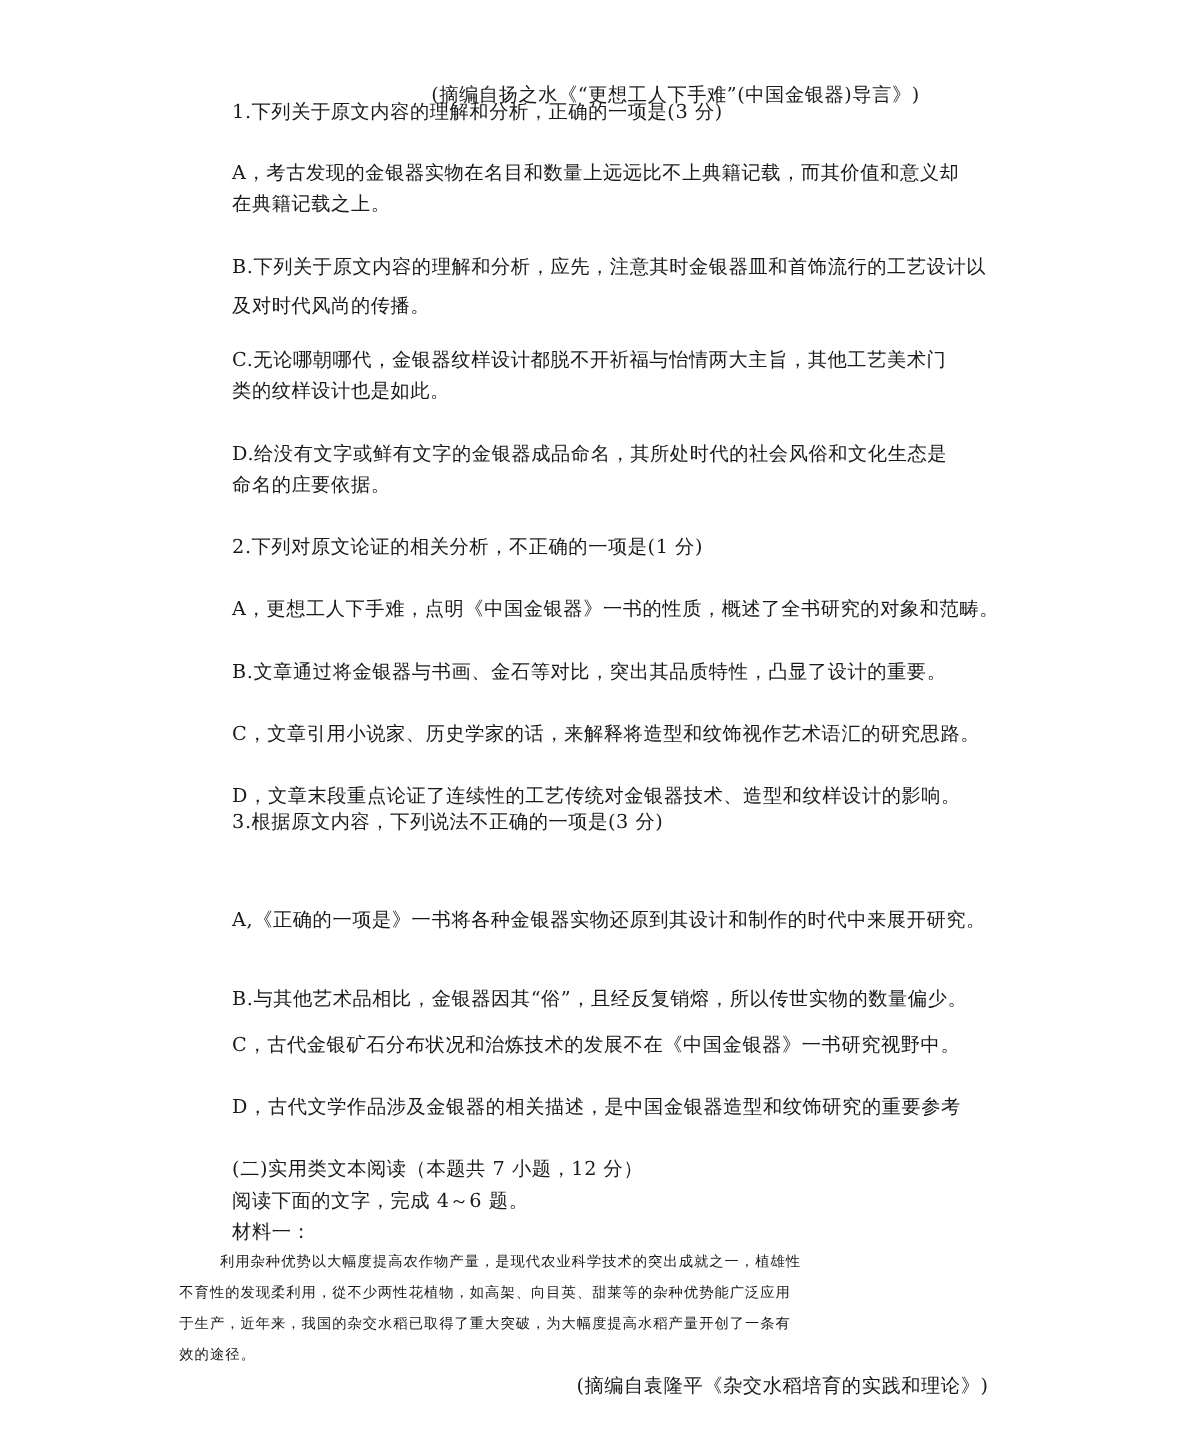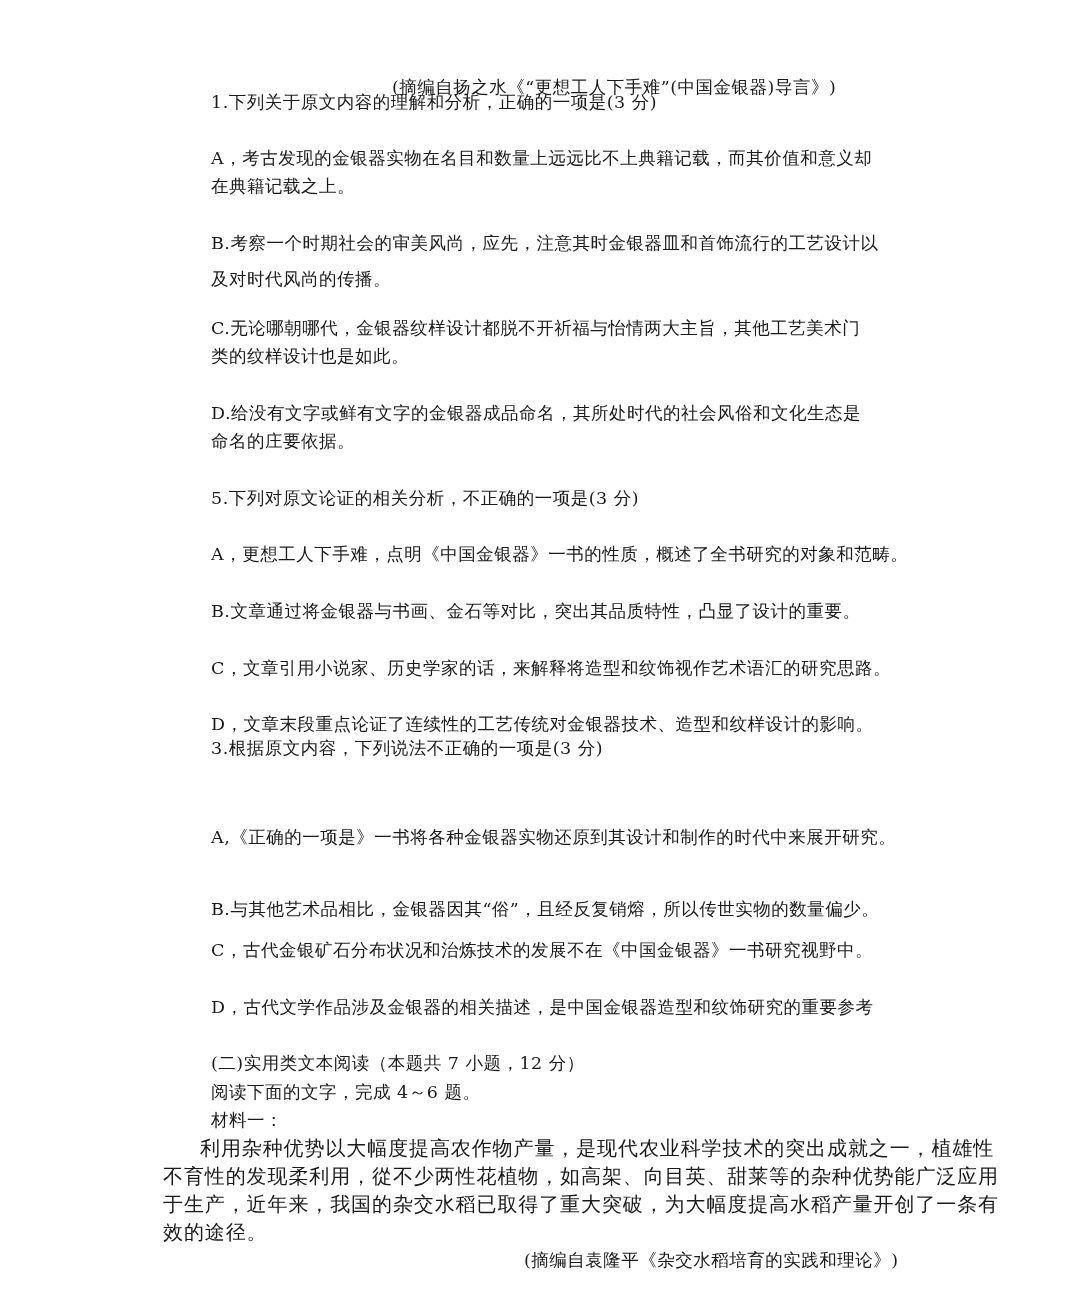--- a/index.html
+++ b/index.html
@@ -17,41 +17,41 @@
     }
     .line {
       position: absolute;
       white-space: nowrap;
       font-size: 17.5px;
       line-height: 28px;
       letter-spacing: 0.5px;
     }
     .src-top { left: 392px; top: 31px; margin-top: 42px; }
     .q { left: 163px; margin-left: 48px; }
-    .para { left: 163px; font-size: 20px; letter-spacing: 0.9px; }
+    .para { left: 163px; font-size: 13px; letter-spacing: 0.9px; }
     .indent { left: 200px; }
     .src-bottom { left: 524px; top: 1246px; }
   </style>
 </head>
 <body>
 
 <div>
   <div class="line src-top">(摘编自扬之水《“更想工人下手难”(中国金银器)导言》)</div>
 
   <div class="line q" style="top:88px">1.下列关于原文内容的理解和分析，正确的一项是(3 分)</div>
   <div class="line q" style="top:144px">A，考古发现的金银器实物在名目和数量上远远比不上典籍记载，而其价值和意义却</div>
   <div class="line q" style="top:172px">在典籍记载之上。</div>
-  <div class="line q" style="top:229px">B.考察一个时期社会的审美风尚，应先，注意其时金银器皿和首饰流行的工艺设计以</div>
+  <div class="line q" style="top:229px">B.下列关于原文内容的理解和分析，应先，注意其时金银器皿和首饰流行的工艺设计以</div>
   <div class="line q" style="top:265px">及对时代风尚的传播。</div>
   <div class="line q" style="top:314px">C.无论哪朝哪代，金银器纹样设计都脱不开祈福与怡情两大主旨，其他工艺美术门</div>
   <div class="line q" style="top:342px">类的纹样设计也是如此。</div>
   <div class="line q" style="top:399px">D.给没有文字或鲜有文字的金银器成品命名，其所处时代的社会风俗和文化生态是</div>
   <div class="line q" style="top:427px">命名的庄要依据。</div>
 
-  <div class="line q" style="top:484px">5.下列对原文论证的相关分析，不正确的一项是(3 分)</div>
+  <div class="line q" style="top:484px">2.下列对原文论证的相关分析，不正确的一项是(1 分)</div>
   <div class="line q" style="top:540px">A，更想工人下手难，点明《中国金银器》一书的性质，概述了全书研究的对象和范畴。</div>
   <div class="line q" style="top:597px">B.文章通过将金银器与书画、金石等对比，突出其品质特性，凸显了设计的重要。</div>
   <div class="line q" style="top:654px">C，文章引用小说家、历史学家的话，来解释将造型和纹饰视作艺术语汇的研究思路。</div>
   <div class="line q" style="top:710px">D，文章末段重点论证了连续性的工艺传统对金银器技术、造型和纹样设计的影响。</div>
 
   <div class="line q" style="top:734px">3.根据原文内容，下列说法不正确的一项是(3 分)</div>
   <div class="line q" style="top:823px">A,《正确的一项是》一书将各种金银器实物还原到其设计和制作的时代中来展开研究。</div>
   <div class="line q" style="top:895px">B.与其他艺术品相比，金银器因其“俗”，且经反复销熔，所以传世实物的数量偏少。</div>
   <div class="line q" style="top:936px">C，古代金银矿石分布状况和治炼技术的发展不在《中国金银器》一书研究视野中。</div>
   <div class="line q" style="top:993px">D，古代文学作品涉及金银器的相关描述，是中国金银器造型和纹饰研究的重要参考</div>

